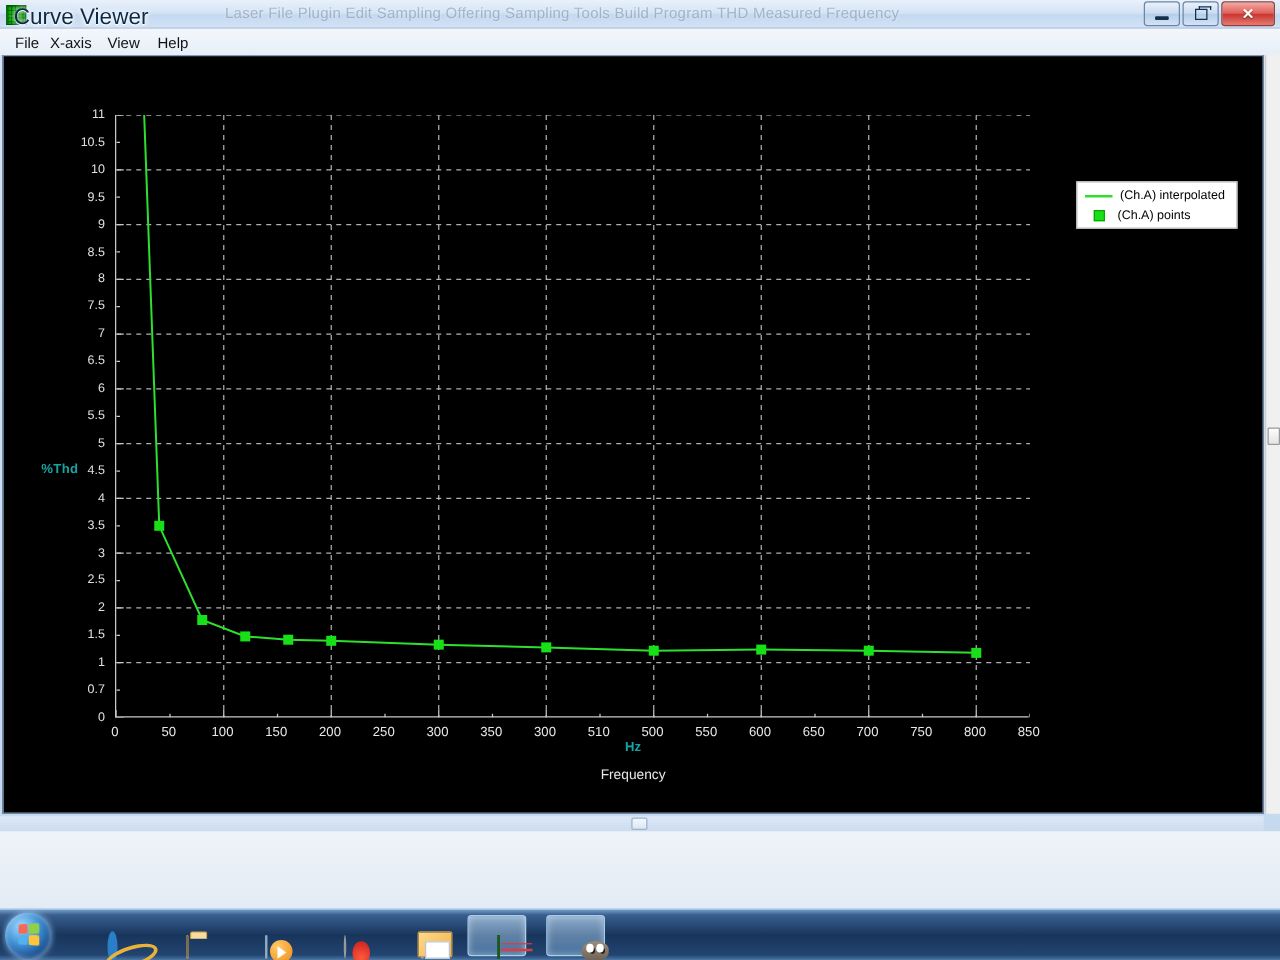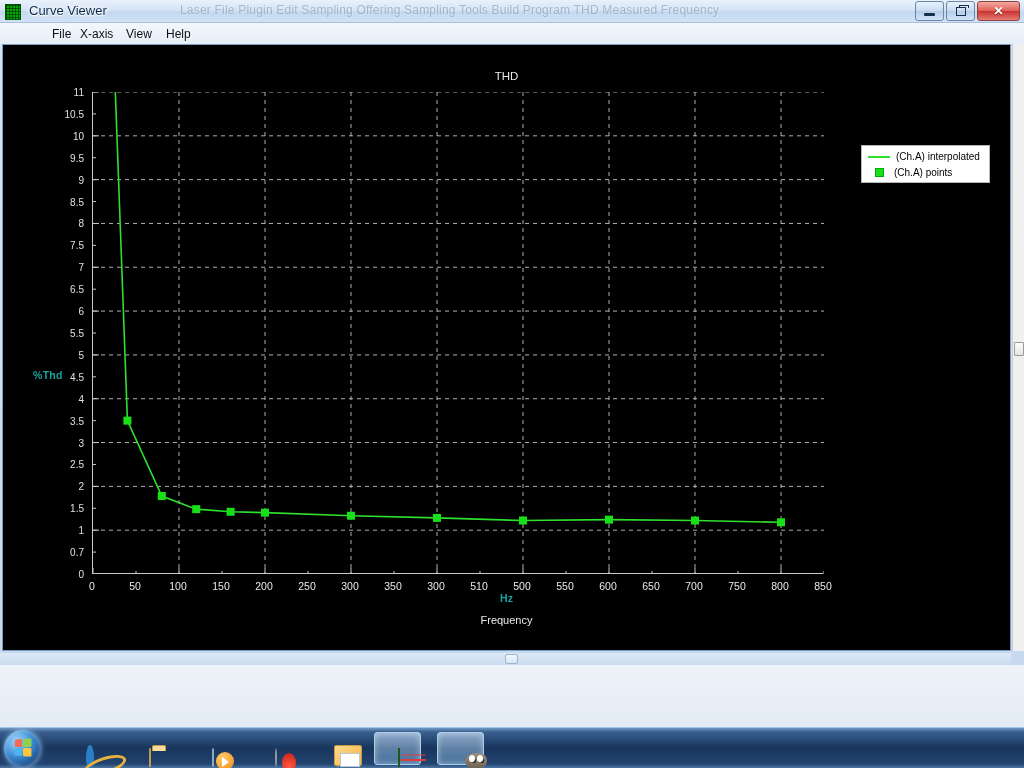--- a/index.html
+++ b/index.html
@@ -23,21 +23,21 @@
   }
   #app-icon {
     position:absolute; left:5px; top:4px; width:16px; height:16px;
     background:#0a0; border:1px solid #050;
     background-image:
       linear-gradient(90deg, rgba(0,0,0,.45) 1px, transparent 1px),
       linear-gradient(rgba(0,0,0,.45) 1px, transparent 1px);
     background-size: 3px 3px;
   }
   #window-title {
-    position:absolute; left:29px; top:3px; font-size:13px; color:#0b2a49;
+    position:absolute; left:11px; top:3px; font-size:18px; color:#0b2a49;
     text-shadow: 0 0 4px #fff, 0 0 6px #fff, 0 1px 0 #fff;
     white-space:nowrap;
   }
   #ghost-title {
     position:absolute; left:180px; top:3px; font-size:12px;
     color: rgba(120,140,165,.55); white-space:nowrap; letter-spacing:.2px;
     text-shadow: 0 0 3px rgba(255,255,255,.5);
     pointer-events:none;
   }
   .win-btn {
@@ -61,21 +61,20 @@
     border:1.6px solid #12314f;border-bottom:none;}
 
   
   #menu-bar {
     position:absolute; left:0; top:23px; width:1024px; height:21px;
     background: linear-gradient(to bottom,#f3f7fc,#e6eef8);
   }
   .menu-item {
     position:absolute; top:3px; font-size:12px; color:#111; padding:1px 6px;
     cursor:default;
-    margin-left:40px;
   }
 
   
   #plot-panel {
     position:absolute; left:2px; top:44px; width:1009px; height:607px;
     background:#000; border:1px solid #7e9cc0;
   }
   #chart-title {
     position:absolute; left:0; top:25px; width:100%; text-align:center;
     font-size:11.5px; color:#e8e8e8;
@@ -264,21 +263,20 @@
   </div>
 
   <div id="menu-bar">
     <div class="menu-item" style="left:6px">File</div>
     <div class="menu-item" style="left:34px">X-axis</div>
     <div class="menu-item" style="left:80px">View</div>
     <div class="menu-item" style="left:120px">Help</div>
   </div>
 
   <div id="plot-panel">
-    <div id="chart-title">THD</div>
 
     <div id="ylabel-unit">%Thd</div>
     <div id="xlabel-unit">Hz</div>
     <div id="xlabel-name">Frequency</div>
 
     <div id="ytick-host">
         <div class="ytick-label" style="top: 529px; right: 926px;">0</div>
         <div class="ytick-label" style="top: 507.091px; right: 926px;">0.7</div>
         <div class="ytick-label" style="top: 485.182px; right: 926px;">1</div>
         <div class="ytick-label" style="top: 463.273px; right: 926px;">1.5</div>

